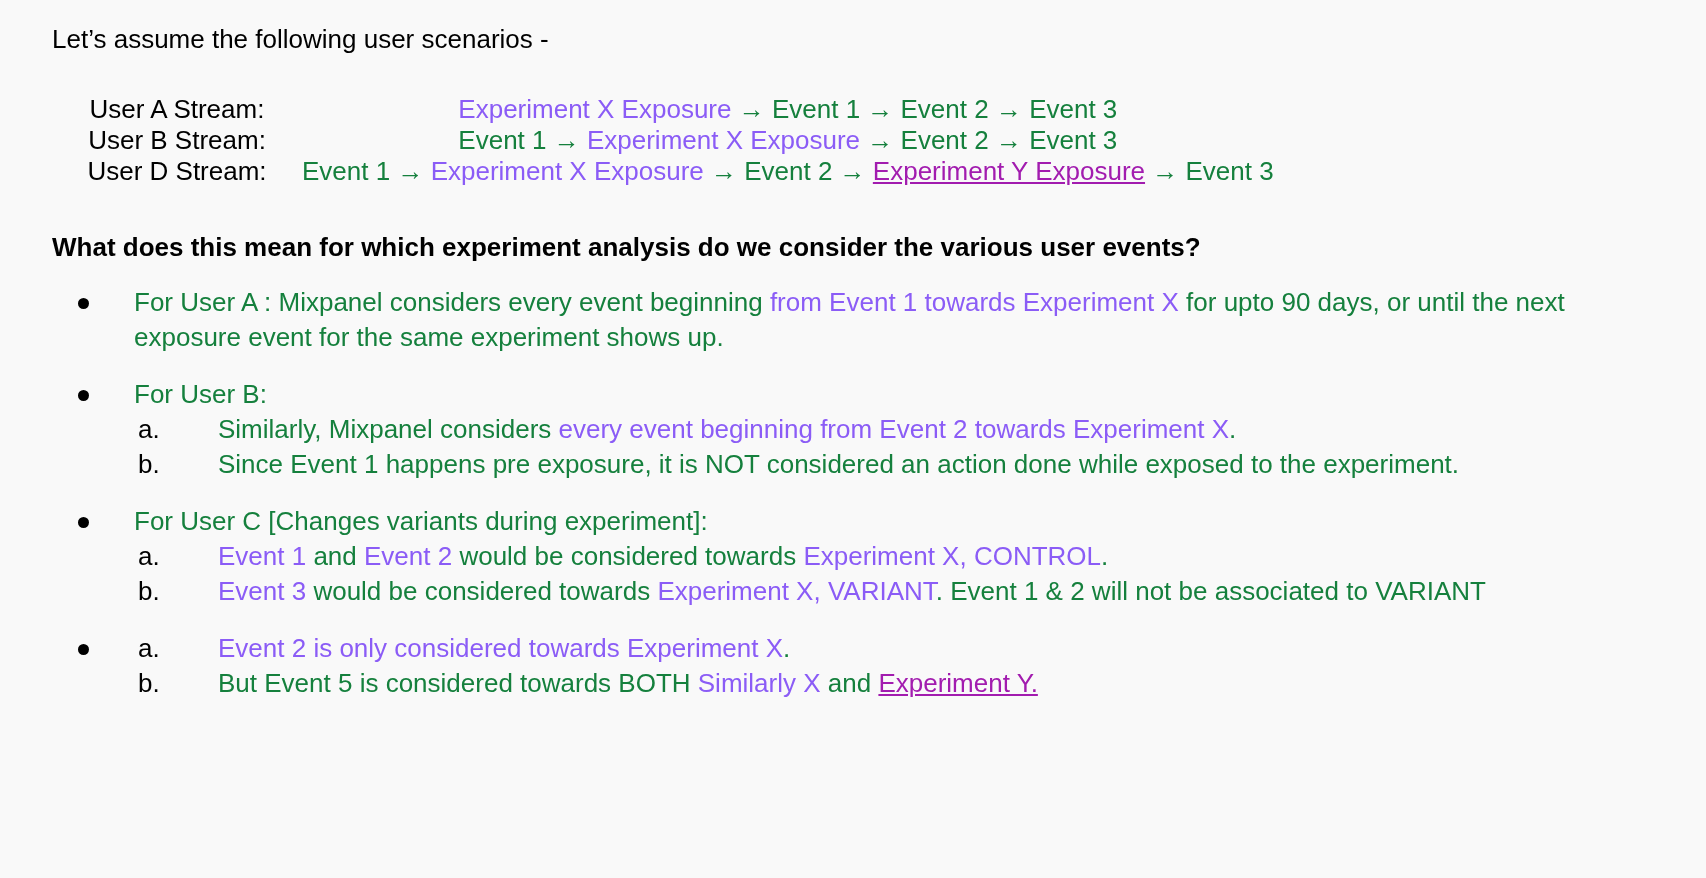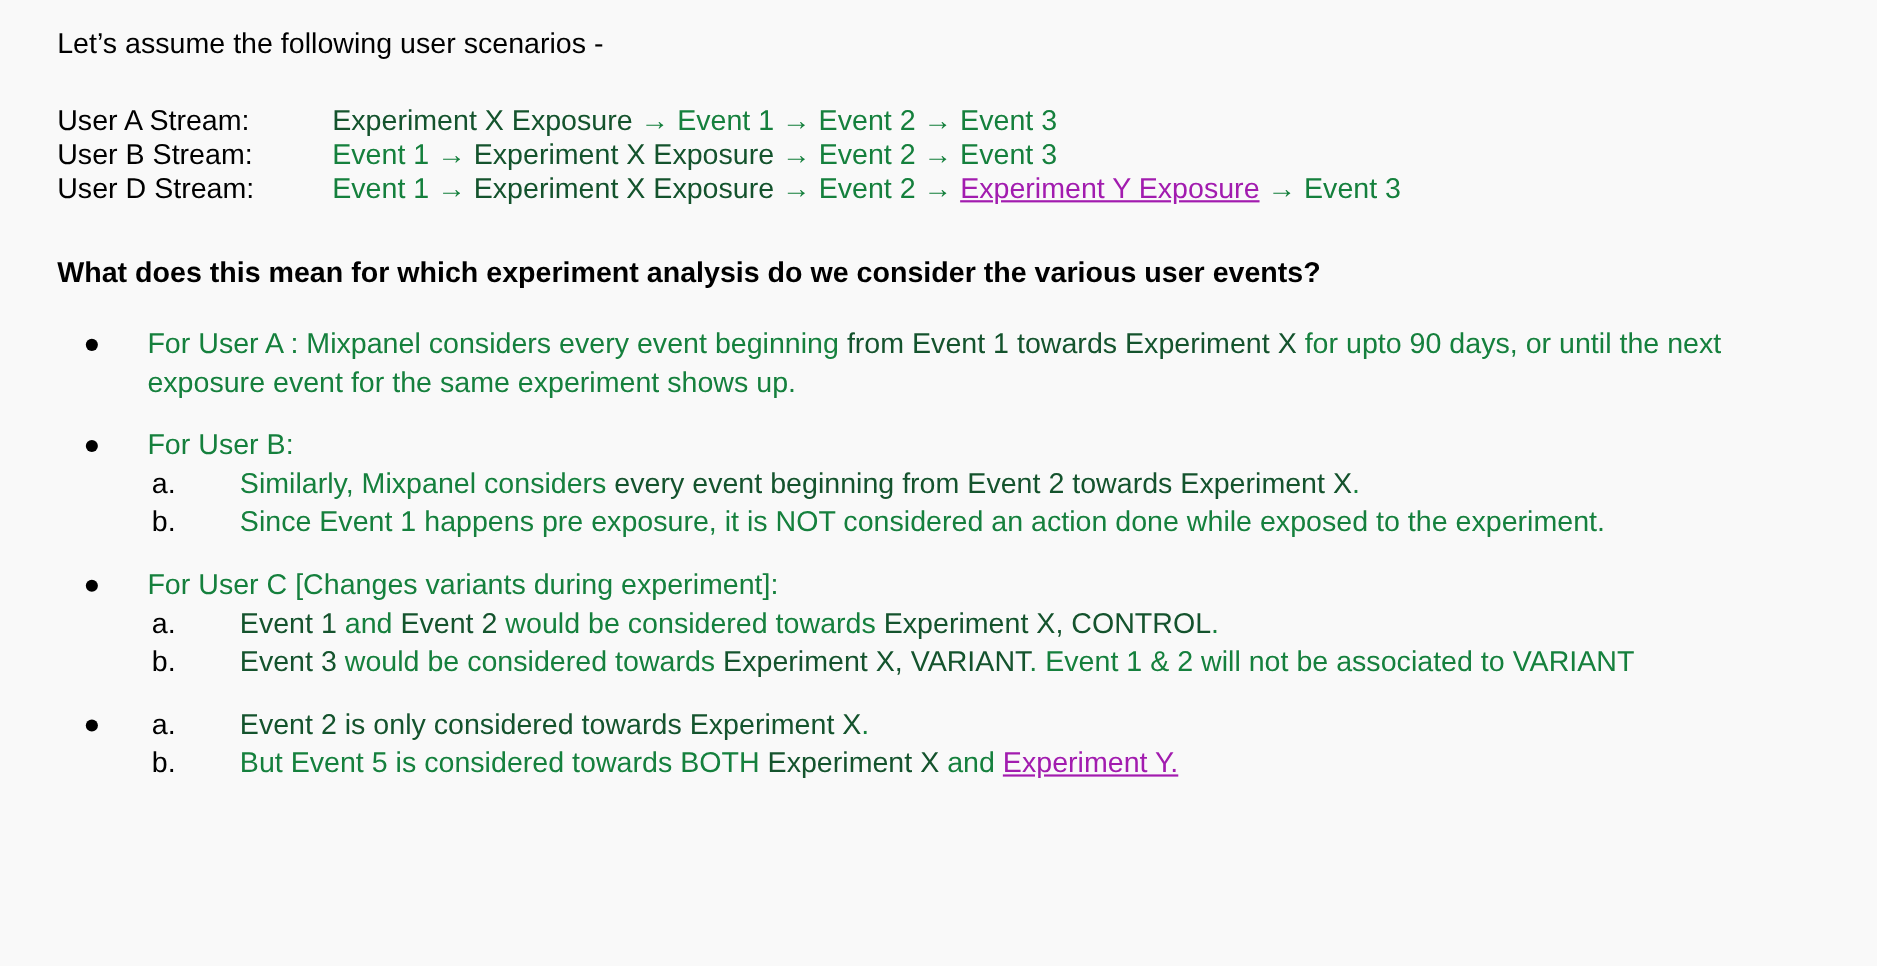--- a/index.html
+++ b/index.html
@@ -15,35 +15,36 @@
     overflow: hidden;
   }
   .page {
     position: relative;
     width: 1586px;
     height: 878px;
     box-sizing: border-box;
     padding: 22px 0 0 0;
   }
 
-  .blue  { color: #14532d; }
+  .blue  { color: #8b5cf6; }
   .pink  { color: #a21caf; text-decoration: underline; }
   .blk   { color: #15803d; }
 
   .intro-line {
     font-size: 26px;
     line-height: 34px;
     margin: 0 0 0 52px;
     white-space: nowrap;
   }
 
   
   .streams {
     margin: 38px 0 0 0;
     border-collapse: collapse;
+    text-align: center;
   }
   .streams tr { height: 31px; }
   .streams td {
     font-size: 26px;
     line-height: 31px;
     padding: 0;
     white-space: nowrap;
     vertical-align: baseline;
   }
   .streams td.lbl {
@@ -57,21 +58,21 @@
   .question {
     margin: 44px 0 0 52px;
     font-size: 26px;
     line-height: 32px;
     font-weight: bold;
     white-space: nowrap;
   }
 
   
   .bullets {
-    margin: 32px 0 0 0;
+    margin: 22px 0 0 0;
     padding: 0;
     list-style: none;
   }
   .bullets > li {
     position: relative;
     margin: 0 0 22px 0;
     padding: 0 0 0 134px;
     font-size: 26px;
     line-height: 35px;
   }
@@ -151,18 +152,18 @@
         <span class="bullet-text"><span class="blk">For User C [Changes variants during experiment]:</span></span>
         <ul class="sublist">
           <li><span class="sub-marker">a.</span><span><span class="blue">Event 1</span><span class="blk"> and </span><span class="blue">Event 2</span><span class="blk"> would be considered towards </span><span class="blue">Experiment X, CONTROL</span><span class="blk">.</span></span></li>
           <li><span class="sub-marker">b.</span><span><span class="blue">Event 3</span><span class="blk"> would be considered towards </span><span class="blue">Experiment X, VARIANT</span><span class="blk">. Event 1 &amp; 2 will not be associated to VARIANT</span></span></li>
         </ul>
       </li>
       <li>
         <span class="bullet-dot"></span>
         <ul class="sublist">
           <li><span class="sub-marker">a.</span><span><span class="blue">Event 2 is only considered towards Experiment X</span><span class="blk">.</span></span></li>
-          <li><span class="sub-marker">b.</span><span><span class="blk">But Event 5 is considered towards BOTH </span><span class="blue">Experiment X</span><span class="blk"> and </span><span class="pink">Experiment Y.</span></span></li>
+          <li><span class="sub-marker">b.</span><span><span class="blk">But Event 5 is considered towards BOTH </span><span class="blue">Similarly X</span><span class="blk"> and </span><span class="pink">Experiment Y.</span></span></li>
         </ul>
       </li>
     </ul>
 
 </div>
 
 </body></html>

